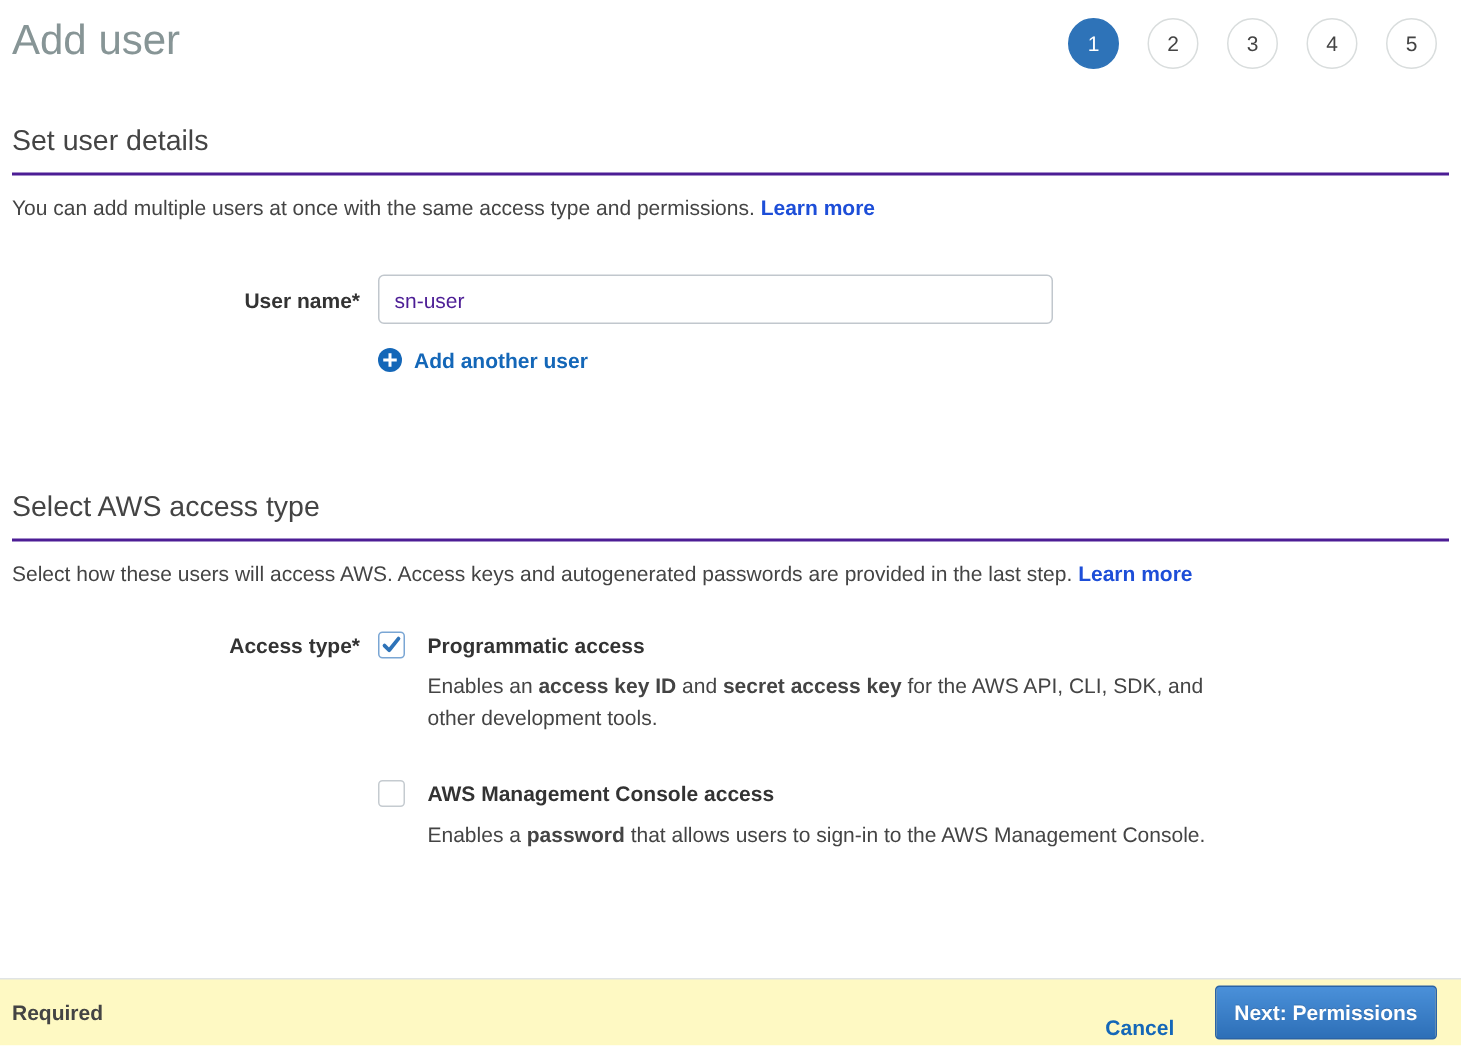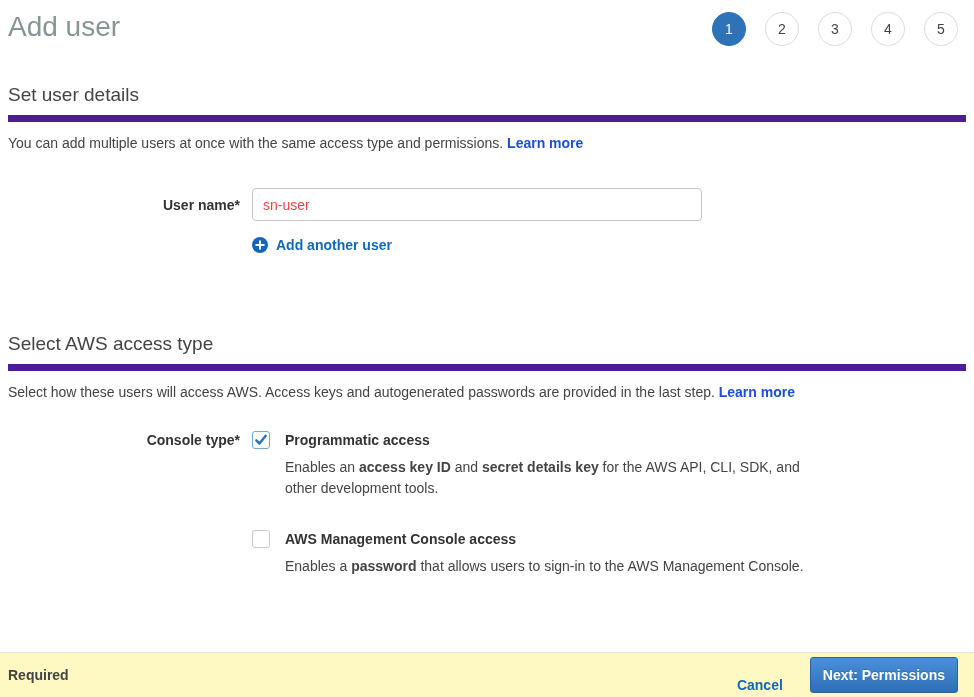--- a/index.html
+++ b/index.html
@@ -28,37 +28,37 @@
     font-size: 14px;
   }
   .step.active { background: #2e73b8; border-color: #2e73b8; color: #fff; }
   
   .section { margin: 0 8px; }
   .section-user-details { margin-top: 38px; }
   .section-access-type { margin-top: 80px; }
   .section-heading {
     font-size: 19px; font-weight: 400; color: #444;
     margin: 0; padding-bottom: 9px;
-    border-bottom: 7px solid #4c1d95;
+    border-bottom: 2px solid #4c1d95;
   }
   .section-desc { font-size: 14px; color: #444; margin: 12px 0 0 0; line-height: 19px; }
   a.link { color: #1d4ed8; text-decoration: none; cursor: pointer; font-weight: bold; }
   
   .form-row { display: flex; align-items: center; }
   .form-row.top { align-items: flex-start; }
   .form-label {
     width: 244px; padding-right: 12px; text-align: right;
     font-weight: bold; font-size: 14px; color: #333; flex-shrink: 0;
     line-height: 20px;
   }
   .user-name-row { margin-top: 35px; }
   .text-input {
     width: 450px; height: 33px;
     border: 1px solid #c1c7cd; border-radius: 4px;
-    padding: 0 10px; font-size: 14px; color: #ef4444;
+    padding: 0 10px; font-size: 14px; color: #4c1d95;
     font-family: "Liberation Sans", sans-serif;
     outline: none;
   }
   .add-user-row { margin-top: 16px; }
   .add-link {
     display: inline-flex; align-items: center; gap: 8px;
     color: #1467b8; font-weight: bold; font-size: 14px; text-decoration: none;
     cursor: pointer;
   }
   .plus-icon { width: 16px; height: 16px; display: block; }
@@ -138,32 +138,32 @@
 </div>
 
 <div class="section section-access-type">
   <h2 class="section-heading">Select AWS access type</h2>
   <p class="section-desc">
     <span>Select how these users will access AWS. Access keys and autogenerated passwords are provided in the last step.</span>
     <a class="link">Learn more</a>
   </p>
 
   <div class="form-row top access-row">
-    <div class="form-label">Console type*</div>
+    <div class="form-label">Access type*</div>
     <div>
 
       <div class="option">
         <div class="checkbox checked">
           <svg class="check-svg" viewBox="0 0 18 18">
             <polyline points="3,9.5 7,13.5 15,3.5" fill="none" stroke="#2e73b8" stroke-width="3.2" stroke-linecap="round" stroke-linejoin="round"></polyline>
           </svg>
         </div>
         <div>
           <div class="option-title">Programmatic access</div>
-          <div class="option-desc"><span>Enables an </span><span class="b">access key ID</span><span> and </span><span class="b">secret details key</span><span> for the AWS API, CLI, SDK, and other development tools.</span></div>
+          <div class="option-desc"><span>Enables an </span><span class="b">access key ID</span><span> and </span><span class="b">secret access key</span><span> for the AWS API, CLI, SDK, and other development tools.</span></div>
         </div>
       </div>
 
       <div class="option option-2">
         <div class="checkbox"></div>
         <div>
           <div class="option-title">AWS Management Console access</div>
           <div class="option-desc"><span>Enables a </span><span class="b">password</span><span> that allows users to sign-in to the AWS Management Console.</span></div>
         </div>
       </div>

